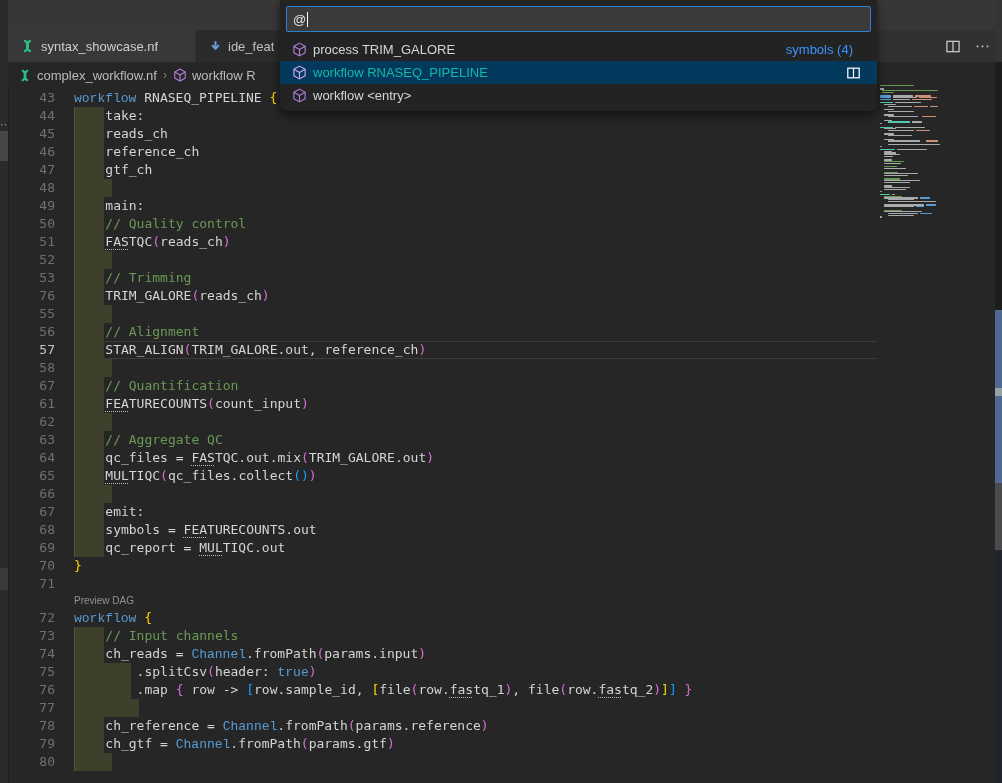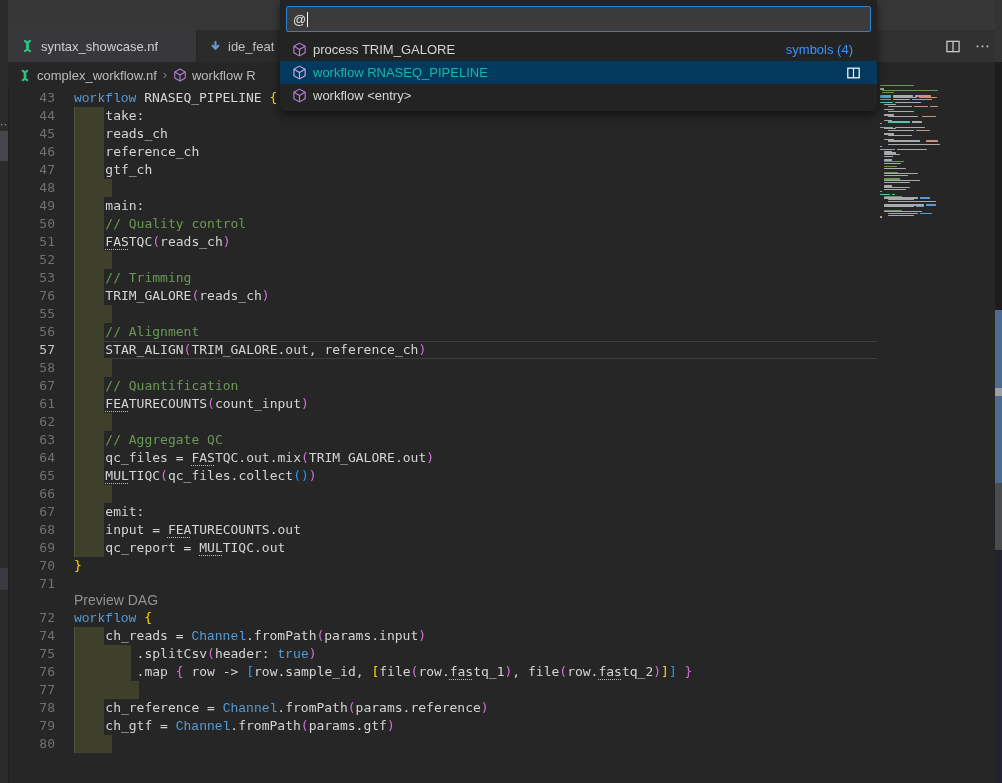--- a/index.html
+++ b/index.html
@@ -32,21 +32,21 @@
   .code-row{display:flex;height:18px;line-height:18px;font-family:"DejaVu Sans Mono","Liberation Mono",monospace;font-size:13px;}
   .gutter{width:47px;text-align:right;color:#6d7175;flex:0 0 47px;user-select:none;}
   .code-body{margin-left:19px;position:relative;flex:1;white-space:pre;color:#d4d4d4;}
   .code-row.cur .gutter{color:#c6c6c6;}
   .code-row.cur .code-body{box-shadow:inset 0 1px 0 rgba(255,255,255,0.10), inset 0 -1px 0 rgba(255,255,255,0.10);}
   .indent-block{position:absolute;left:0;top:0;bottom:0;background:#3f402b;border-left:1px solid rgba(255,255,255,0.10);}
   .seg{position:relative;z-index:1;}
   .k{color:#569CD6;font-family:Liberation Mono, monospace;}  .t{color:#d4d4d4;}  .c{color:#6A9955;}
   .g{color:#FFD700;}  .p{color:#D670D6;}  .u{color:#179FFF;}
   .h{color:#d4d4d4;text-decoration:underline dotted #bdbdbd 1px;text-underline-offset:3px;}
-  .lens-row{height:16px;line-height:15px;padding-left:66px;font-size:14px;color:#8f9193;font-family:"Liberation Sans",sans-serif;}
+  .lens-row{height:16px;line-height:15px;padding-left:66px;font-size:10px;color:#8f9193;font-family:"Liberation Sans",sans-serif;}
   
   .minimap{position:absolute;left:880px;top:85px;width:113px;height:145px;cursor:pointer;}
   .mm-bar{position:absolute;height:1.2px;border-radius:.5px;}
   
   .right-strip{position:absolute;left:995px;top:0;width:7px;height:783px;}
   .rs-seg{position:absolute;left:0;width:7px;}
   
   .quickpick{position:absolute;left:280px;top:0;width:597px;background:#232324;z-index:10;
     border-radius:0 0 6px 6px;box-shadow:0 4px 10px rgba(0,0,0,0.55);padding-bottom:4px;}
   .qp-input-wrap{margin:6px;height:24px;background:#3b3b3c;border:1px solid #2a82d6;border-radius:2px;display:flex;align-items:center;padding:0 6px;}
@@ -221,38 +221,42 @@
     <div class="code-row">
       <div class="gutter">66</div>
       <div class="code-body"><div class="indent-block" style="width: 37px;"></div></div>
     </div>
     <div class="code-row">
       <div class="gutter">67</div>
       <div class="code-body"><div class="indent-block" style="width: 29px;"></div><span class="seg t">    emit:</span></div>
     </div>
     <div class="code-row">
       <div class="gutter">68</div>
-      <div class="code-body"><div class="indent-block" style="width: 29px;"></div><span class="seg t">    input = </span><span class="seg h">FEA</span><span class="seg t">TURECOUNTS.out</span></div>
+      <div class="code-body"><div class="indent-block" style="width: 29px;"></div><span class="seg t">    symbols = </span><span class="seg h">FEA</span><span class="seg t">TURECOUNTS.out</span></div>
     </div>
     <div class="code-row">
       <div class="gutter">69</div>
       <div class="code-body"><div class="indent-block" style="width: 29px;"></div><span class="seg t">    qc_report = </span><span class="seg h">MUL</span><span class="seg t">TIQC.out</span></div>
     </div>
     <div class="code-row">
       <div class="gutter">70</div>
       <div class="code-body"><span class="seg g">}</span></div>
     </div>
     <div class="code-row">
       <div class="gutter">71</div>
       <div class="code-body"></div>
     </div>
     <div class="lens-row">Preview DAG</div>
     <div class="code-row">
       <div class="gutter">72</div>
       <div class="code-body"><span class="seg k">workflow</span><span class="seg t"> </span><span class="seg g">{</span></div>
+    </div>
+    <div class="code-row">
+      <div class="gutter">73</div>
+      <div class="code-body"><div class="indent-block" style="width: 29px;"></div><span class="seg t">    </span><span class="seg c">// Input channels</span></div>
     </div>
     <div class="code-row">
       <div class="gutter">74</div>
       <div class="code-body"><div class="indent-block" style="width: 29px;"></div><span class="seg t">    ch_reads = </span><span class="seg k">Channel</span><span class="seg t">.fromPath</span><span class="seg p">(</span><span class="seg t">params.input</span><span class="seg p">)</span></div>
     </div>
     <div class="code-row">
       <div class="gutter">75</div>
       <div class="code-body"><div class="indent-block" style="width: 56px;"></div><span class="seg t">        .splitCsv</span><span class="seg p">(</span><span class="seg t">header: </span><span class="seg k">true</span><span class="seg p">)</span></div>
     </div>
     <div class="code-row">

